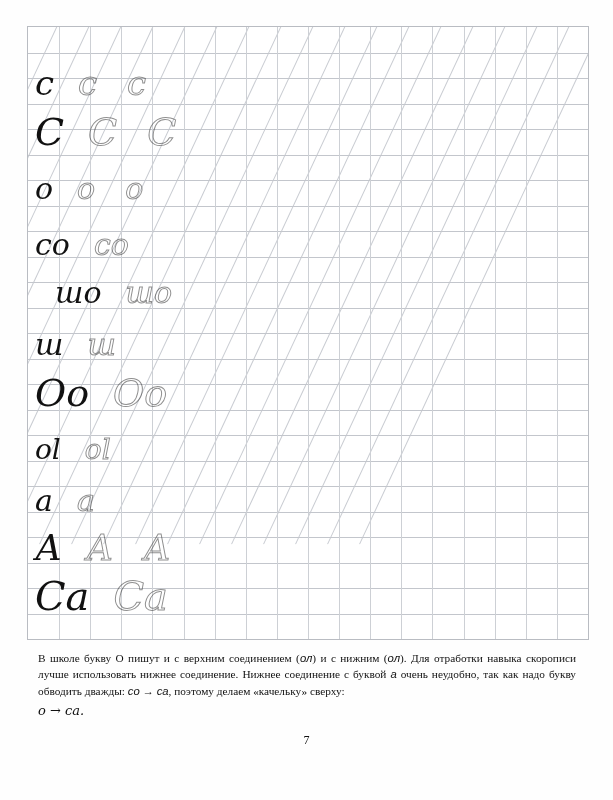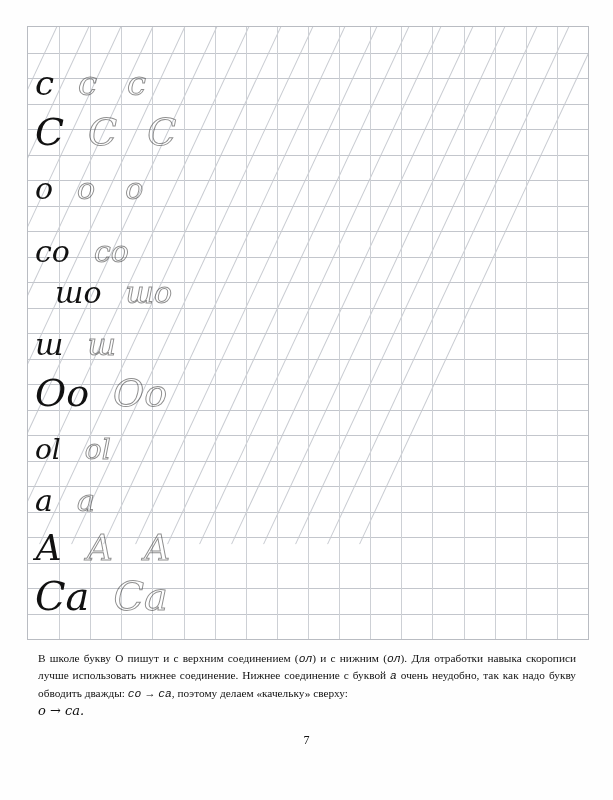--- a/index.html
+++ b/index.html
@@ -99,21 +99,21 @@
     position: absolute;
     left: 38px;
     top: 650px;
     width: 538px;
     font-size: 11.3px;
     line-height: 1.45;
     text-align: justify;
     color: #111;
   }
   .caption .cursive {
-    font-family: Liberation Mono, monospace;
+    font-family: Liberation Sans, sans-serif;
     font-style: italic;
   }
   .caption-extra {
     position: absolute;
     left: 38px;
     top: 703px;
     font-family: "DejaVu Serif", serif;
     font-style: italic;
     font-size: 13px;
     color: #111;
@@ -217,21 +217,21 @@
       <div class="row" style="top: 75px;">
         <span class="glyph solid" style="font-size: 38px; margin-left: 0px;">C</span>
         <span class="glyph dotted" style="font-size: 38px; margin-left: 14px;">C</span>
         <span class="glyph dotted" style="font-size: 38px; margin-left: 20px;">C</span>
       </div>
       <div class="row" style="top: 128px;">
         <span class="glyph solid" style="font-size: 30px; margin-left: 0px;">o</span>
         <span class="glyph dotted" style="font-size: 30px; margin-left: 14px;">o</span>
         <span class="glyph dotted" style="font-size: 30px; margin-left: 20px;">o</span>
       </div>
-      <div class="row" style="top: 191px;">
+      <div class="row" style="top: 184px;">
         <span class="glyph solid" style="font-size: 30px; margin-left: 0px;">co</span>
         <span class="glyph dotted" style="font-size: 30px; margin-left: 14px;">co</span>
       </div>
       <div class="row" style="top: 232px; margin-left: 20px;">
         <span class="glyph solid" style="font-size: 30px; margin-left: 0px;">шо</span>
         <span class="glyph dotted" style="font-size: 30px; margin-left: 14px;">шо</span>
       </div>
       <div class="row" style="top: 284px;">
         <span class="glyph solid" style="font-size: 30px; margin-left: 0px;">ш</span>
         <span class="glyph dotted" style="font-size: 30px; margin-left: 14px;">ш</span>

